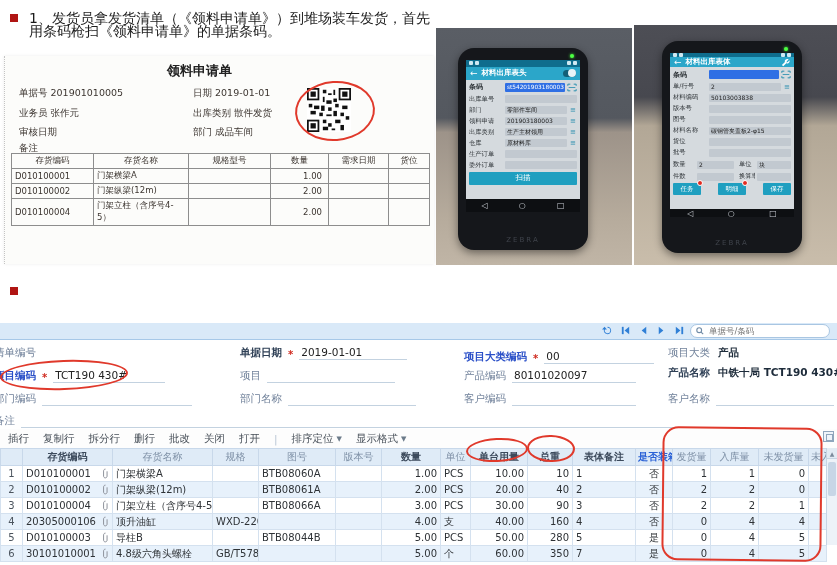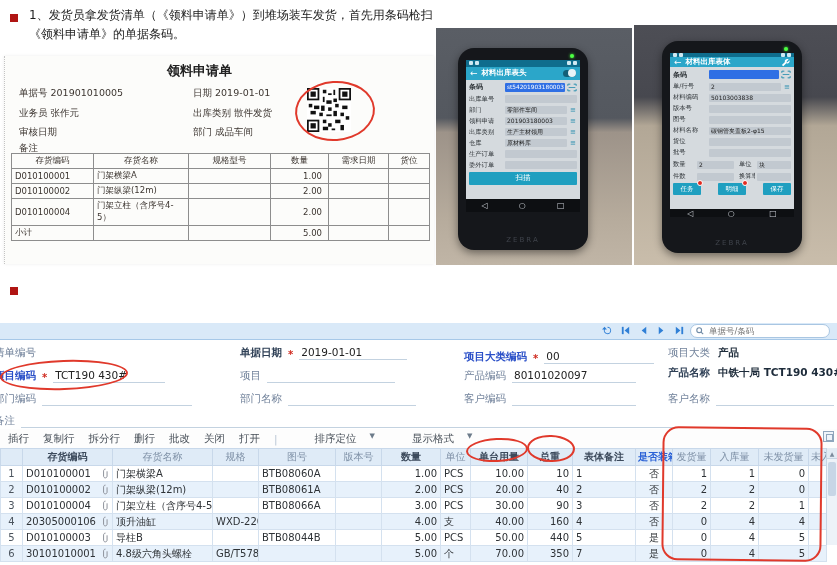--- a/index.html
+++ b/index.html
@@ -4,21 +4,21 @@
 <style>
   html,body{margin:0;padding:0;background:#fff;}
   *{box-sizing:border-box;font-family:"DejaVu Sans","Liberation Sans",sans-serif;}
   .slide{position:relative;width:837px;height:565px;overflow:hidden;background:#fff;}
 
   
   .rbullet{position:absolute;width:8px;height:8px;background:#b01513;}
   .b1{left:10px;top:14px}
   .b2{left:10px;top:287px}
   .ptext{position:absolute;margin:0;color:#1c1c1c;}
-  .p1{left:29px;top:6px;width:408px;font-size:12px;line-height:19px;}
+  .p1{left:29px;top:12px;width:408px;font-size:14px;line-height:13px;}
   .p2{left:29px;top:277px;width:798px;font-size:15.5px;line-height:24px;}
 
   
   .doc{position:absolute;left:4px;top:56px;width:430px;height:208px;background:#fcfcfa;border-left:1px dotted #c4c4c4;box-shadow:0 0 3px rgba(0,0,0,.08);}
   .doc-title{position:absolute;left:0;right:40px;top:6px;text-align:center;font-size:13px;font-weight:bold;color:#222;}
   .dlab{position:absolute;font-size:9.5px;color:#3c3530;}
   .qr-wrap{position:absolute;left:302px;top:32px;}
   .red{border:2.5px solid #e0392b;position:absolute;pointer-events:none;}
   .red.ellipse{border-radius:50%;}
   .red.rrect{border-radius:16px;}
@@ -77,21 +77,21 @@
   .fld{position:absolute;display:flex;align-items:flex-end;gap:6px;white-space:nowrap;height:16px;}
   .flabel{color:#70819a;}
   .flabel.blue{color:#2b50c8;font-weight:bold;}
   .flabel.boldd{color:#2e3f55;font-weight:bold;}
   .req{color:#d02b20;font-weight:bold;font-size:10px;}
   .fval{display:inline-block;border-bottom:1px solid #c3d2e0;color:#222;padding:0 2px 0 2px;height:14px;}
   .fval.boldv{font-weight:bold;color:#1d2b3a;}
   .erp-gridbar{position:absolute;left:0;top:106px;width:100%;height:19px;background:#fdfdfd;display:flex;align-items:center;gap:14px;padding:0 8px;font-size:10.5px;color:#474f58;}
   .tbtn{cursor:default;}
   .tsep{color:#b9c6d4;}
-  .tdrop{display:flex;gap:13px;margin-left:23px;}
+  .tdrop{display:flex;align-items:center;gap:3px;}
   .caret{font-size:7px;color:#6c7b8a;}
   .expand{position:absolute;right:3px;top:2px;width:11px;height:11px;border:1px solid #8fa6bd;background:#eef4fa;}
   .expand:before{content:"";position:absolute;left:2px;top:2px;width:5px;height:5px;border:1px solid #8fa6bd;}
   .erp-grid{position:absolute;left:0;top:125px;width:826px;border-collapse:collapse;table-layout:fixed;font-size:10px;color:#2e3236;}
   .erp-grid th{background:#dfebf7;color:#7e90a6;font-weight:normal;border:1px solid #c8d8ea;height:17px;padding:0 2px;white-space:nowrap;overflow:hidden;text-align:center;}
   .erp-grid th.strong{color:#3c4a5c;font-weight:bold;}
   .erp-grid th.bluehdr{color:#2b62d6;font-weight:bold;}
   .erp-grid td{border:1px solid #d4e1ef;height:16px;padding:0 3px;white-space:nowrap;overflow:hidden;}
   .erp-grid tr:nth-child(even) td{background:#e7f1fb;}
   .erp-grid td:nth-child(1){text-align:center;color:#4b545e;}
@@ -205,28 +205,20 @@
             <td></td>
           </tr>
           <tr>
             <td>D010100004</td>
             <td>门架立柱（含序号4-5）</td>
             <td></td>
             <td>2.00</td>
             <td></td>
             <td></td>
           </tr>
-          <tr>
-            <td>小计</td>
-            <td></td>
-            <td></td>
-            <td>5.00</td>
-            <td></td>
-            <td></td>
-          </tr>
         </tbody>
     </table>
   </div>
 
   <div class="photo photo1">
     <div class="phone phone1">
       <span class="led"></span>
       <div class="pscreen">
         <div class="pstatus">
           <span class="sdot"></span>
@@ -666,21 +658,21 @@
                 </svg>
               </span>
             </td>
             <td>导柱B</td>
             <td></td>
             <td>BTB08044B</td>
             <td></td>
             <td>5.00</td>
             <td>PCS</td>
             <td>50.00</td>
-            <td>440</td>
+            <td>280</td>
             <td>5</td>
             <td>是</td>
             <td>0</td>
             <td>4</td>
             <td>5</td>
             <td></td>
           </tr>
           <tr>
             <td>6</td>
             <td>
@@ -690,21 +682,21 @@
                   <path d="M4 1C2.6 1 1.8 1.9 1.8 3.2V9c0 1.2.9 2 2 2s2-.8 2-2V3.5" fill="none" stroke="#8a8f98" stroke-width="1.1"></path>
                 </svg>
               </span>
             </td>
             <td>4.8级六角头螺栓</td>
             <td>GB/T5781 ...</td>
             <td></td>
             <td></td>
             <td>5.00</td>
             <td>个</td>
-            <td>70.00</td>
+            <td>60.00</td>
             <td>350</td>
             <td>7</td>
             <td>是</td>
             <td>0</td>
             <td>4</td>
             <td>5</td>
             <td></td>
           </tr>
         </tbody>
     </table>

